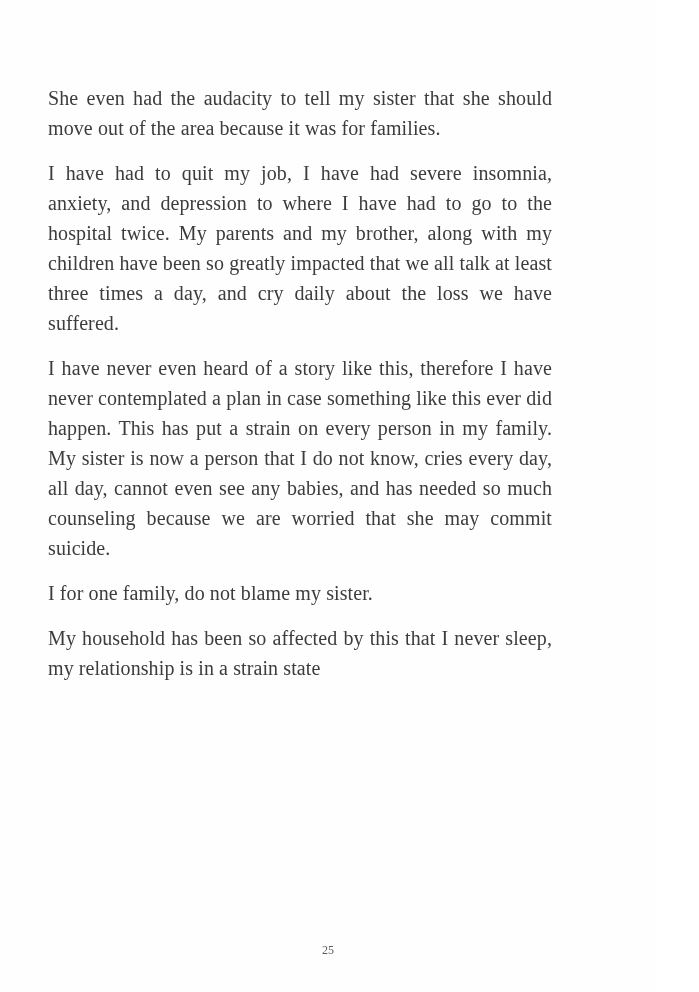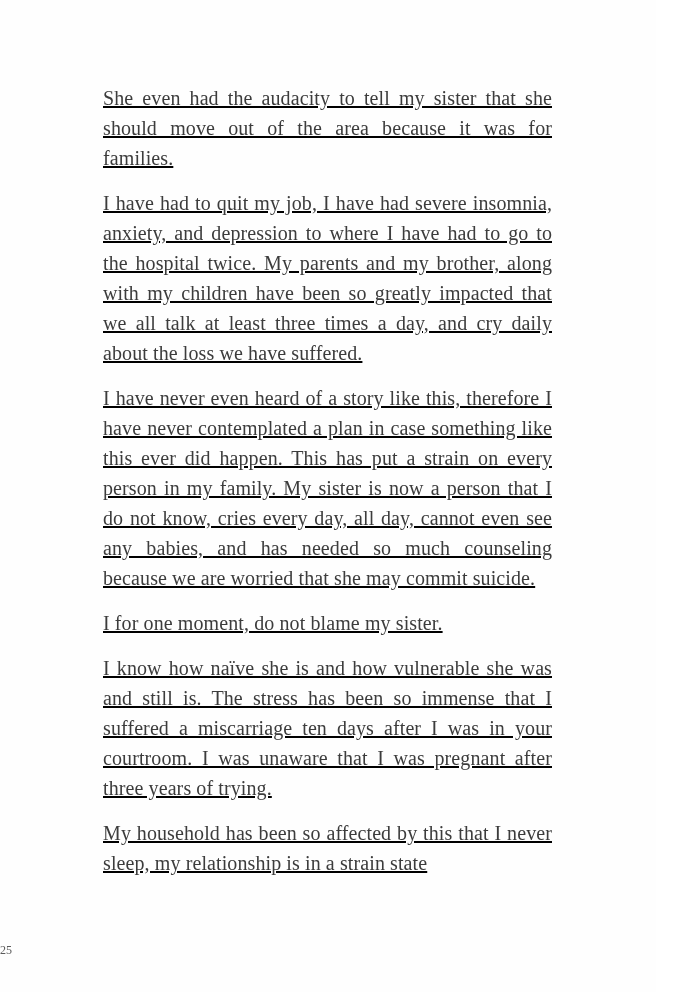--- a/index.html
+++ b/index.html
@@ -11,47 +11,46 @@
   body {
     width: 699px;
     height: 992px;
     font-family: "Liberation Serif", "DejaVu Serif", serif;
   }
   .page {
     position: relative;
     width: 656px;
     height: 992px;
     background: #fefefe;
-    padding: 83px 104px 0 103px;
+    padding: 83px 104px 0 48px;
     overflow: hidden;
-    text-decoration: underline;
   }
   .text-block p {
     margin: 0 0 15px 0;
     font-size: 20px;
     line-height: 30px;
     color: #3c3c3c;
     text-align: justify;
     letter-spacing: 0.1px;
   }
   .page-number {
     position: absolute;
     bottom: 34px;
     left: 0;
     right: 0;
+    text-align: center;
     font-size: 12px;
     color: #5a5a5a;
   }
 </style>
 </head>
 <body>
 
 <div class="page">
   <div class="text-block">
     <p>She even had the audacity to tell my sister that she should move out of the area because it was for families.</p>
     <p>I have had to quit my job, I have had severe insomnia, anxiety, and depression to where I have had to go to the hospital twice. My parents and my brother, along with my children have been so greatly impacted that we all talk at least three times a day, and cry daily about the loss we have suffered.</p>
     <p>I have never even heard of a story like this, therefore I have never contemplated a plan in case something like this ever did happen. This has put a strain on every person in my family. My sister is now a person that I do not know, cries every day, all day, cannot even see any babies, and has needed so much counseling because we are worried that she may commit suicide.</p>
-    <p>I for one moment, do not blame my sister.</p>
-    <p>I know how naïve she is and how vulnerable she was and still is. The stress has been so immense that I suffered a miscarriage ten days after I was in your courtroom. I was unaware that I was pregnant after three years of trying.</p>
+    <p>I for one family, do not blame my sister.</p>
     <p>My household has been so affected by this that I never sleep, my relationship is in a strain state</p>
   </div>
   <div class="page-number">25</div>
 </div>
 
 </body></html>

